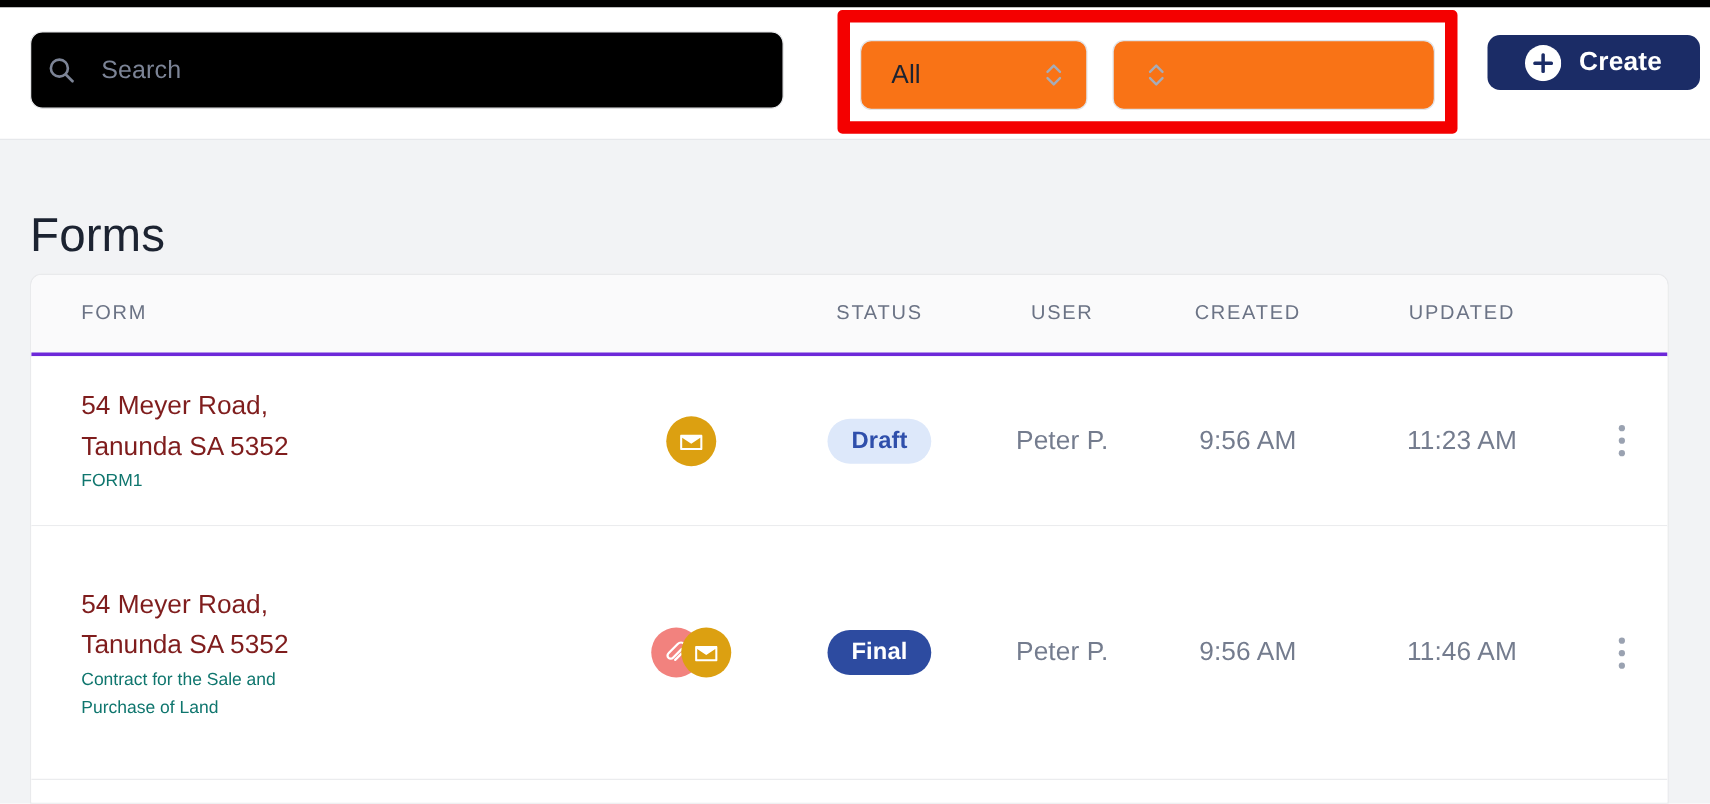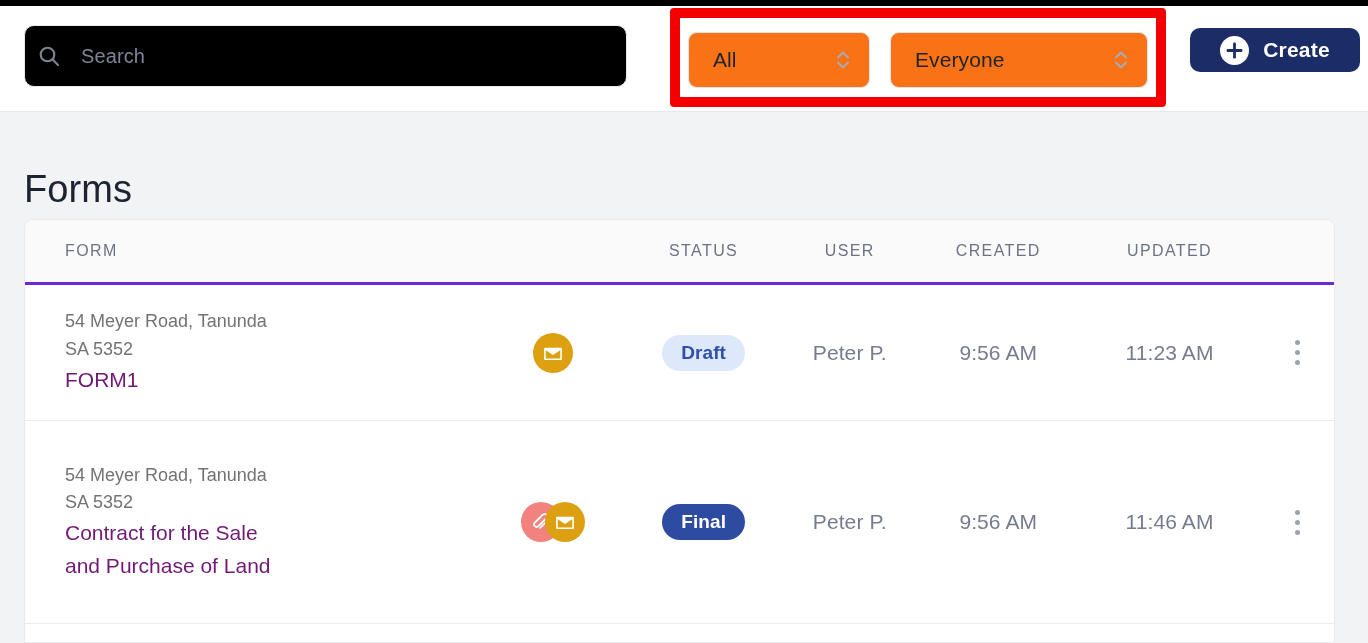--- a/index.html
+++ b/index.html
@@ -132,25 +132,25 @@
   }
   .row .cell { display: flex; align-items: center; }
   .row .col-form { flex-direction: column; align-items: flex-start; justify-content: center; }
   .row .col-status,
   .row .col-user,
   .row .col-created,
   .row .col-updated,
   .row .col-menu { justify-content: center; }
 
   .form-title {
-    font-size: 18px; color: #737373; line-height: 1.55;
+    font-size: 21px; color: #7f1d1d; line-height: 1.55;
     max-width: 215px;
   }
   .form-sub {
-    font-size: 21px; color: #701a75; line-height: 1.55;
+    font-size: 14px; color: #0f766e; line-height: 1.55;
     max-width: 215px;
   }
 
   
   .col-icons { width: 160px; display: flex; align-items: center; justify-content: center; }
   .icon-cluster { display: flex; align-items: center; }
   .icon-circle {
     width: 40px; height: 40px; border-radius: 50%;
     display: flex; align-items: center; justify-content: center;
     flex: none;
@@ -200,21 +200,20 @@
       <span class="select-value">All</span>
       <span class="chevrons">
         <svg viewBox="0 0 20 28" width="20" height="28" fill="none" stroke="currentColor" stroke-width="1.9" stroke-linecap="round" stroke-linejoin="round">
           <polyline points="5,11.5 10,6.5 15,11.5"></polyline>
           <polyline points="5,16.5 10,21.5 15,16.5"></polyline>
         </svg>
       </span>
     </div>
 
     <div class="select-wrap filter-user">
-      <span class="select-value">Everyone</span>
       <span class="chevrons">
         <svg viewBox="0 0 20 28" width="20" height="28" fill="none" stroke="currentColor" stroke-width="1.9" stroke-linecap="round" stroke-linejoin="round">
           <polyline points="5,11.5 10,6.5 15,11.5"></polyline>
           <polyline points="5,16.5 10,21.5 15,16.5"></polyline>
         </svg>
       </span>
     </div>
 
     <button class="create-btn">
       <span class="plus-icon">

